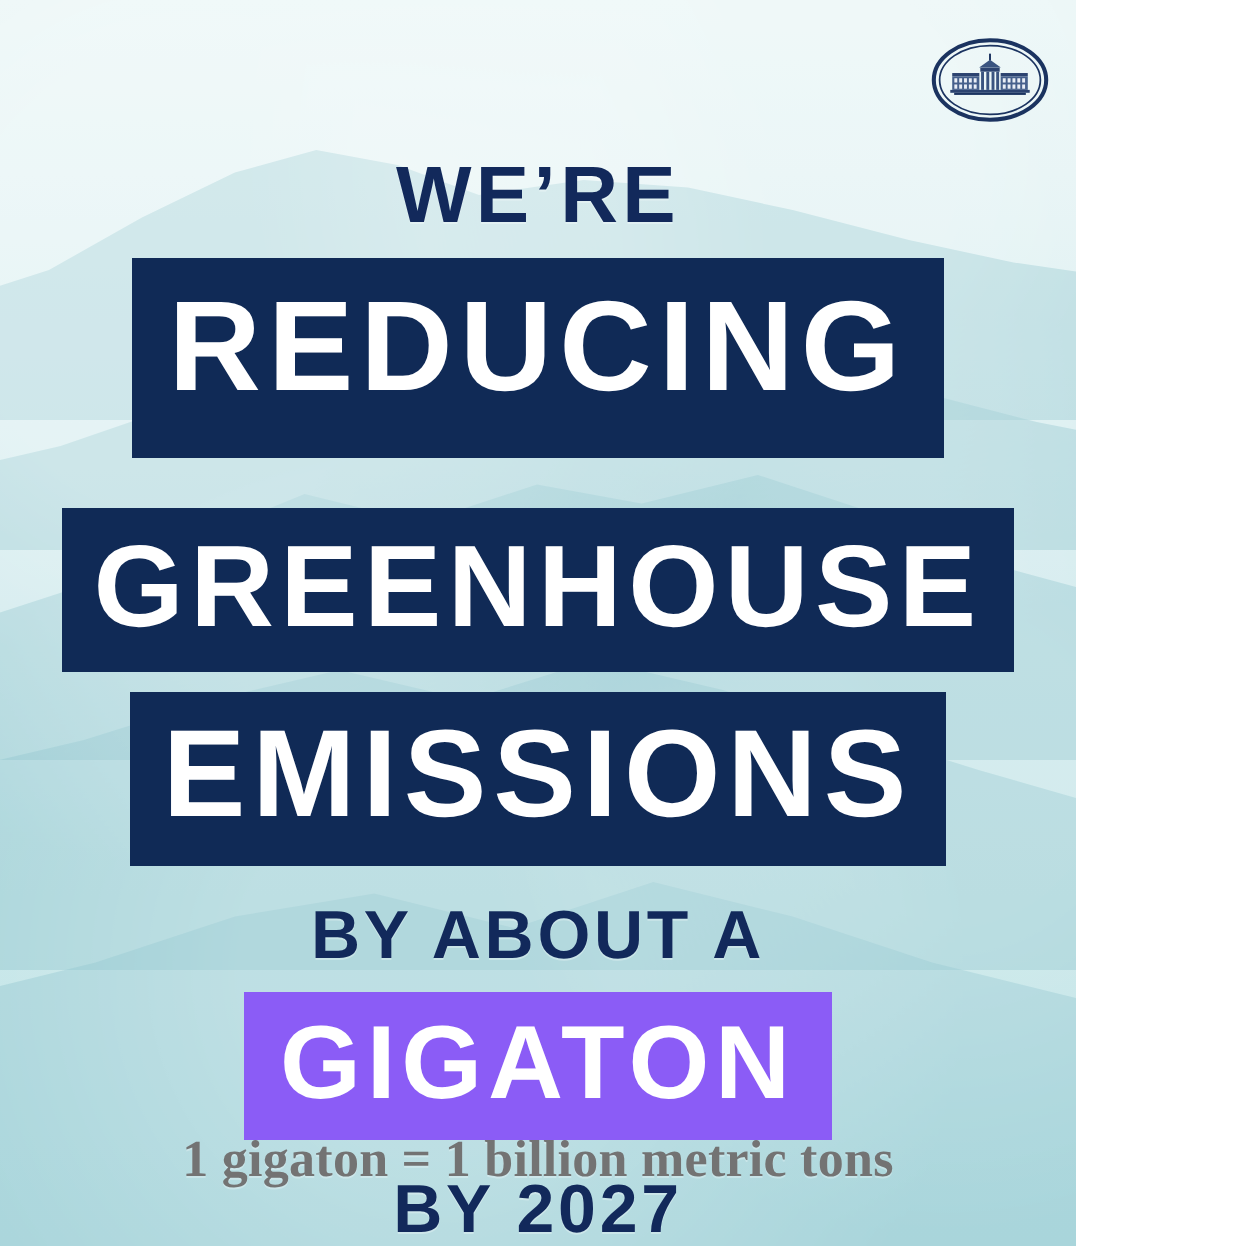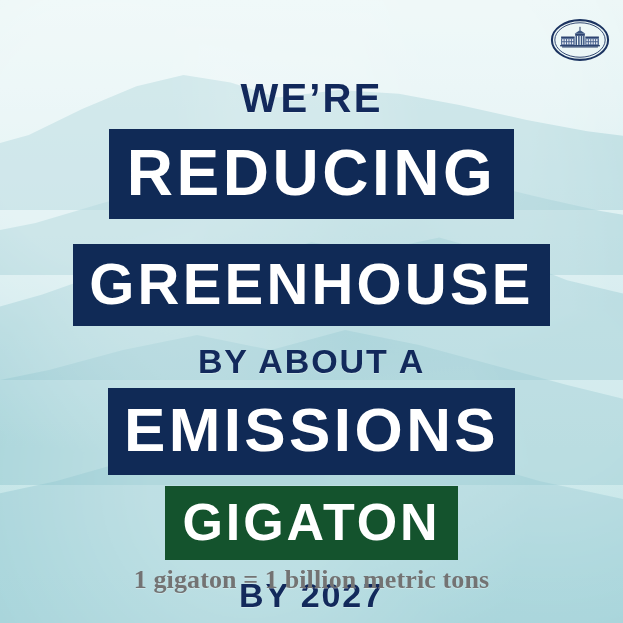--- a/index.html
+++ b/index.html
@@ -2,21 +2,21 @@
 <html><head>
 <meta charset="utf-8">
 <style>
   html, body {
     margin: 0;
     padding: 0;
     background: #ffffff;
   }
   #poster {
     position: relative;
-    width: 623px;
+    width: 538px;
     height: 623px;
     overflow: hidden;
     font-family: "Liberation Sans", sans-serif;
     background: #d8eef0;
   }
 
   
   .bg-sky {
     position: absolute;
     inset: 0;
@@ -78,24 +78,24 @@
   
   .plain {
     color: #12295b;
     text-shadow: 0 1px 0 rgba(255,255,255,.30);
   }
   
   .slab {
     color: #ffffff;
   }
   .slab-navy  { background: #102a56; }
-  .slab-green { background: #14532d; }
+  .slab-green { background: #8b5cf6; }
 
   .l-were       { font-size: 40px; padding: 0 4px; margin-bottom: 11px; }
-  .l-reducing   { font-size: 64px; padding: 12px 18px 14px; }
+  .l-reducing   { font-size: 64px; padding: 12px 18px 24px; }
   .l-greenhouse { font-size: 58px; padding: 11px 16px 13px; margin-top: 25px; }
   .l-emissions  { font-size: 62px; padding: 11px 16px 14px; margin-top: 10px; }
   .l-byabout    { font-size: 34px; padding: 0 4px; margin-top: 18px; }
   .l-gigaton    { font-size: 52px; padding: 10px 18px 12px; margin-top: 11px; }
   .l-by2030     { font-size: 34px; padding: 0 4px; margin-top: 18px; }
 
   
   .footnote {
     position: absolute;
     left: 0;
@@ -193,24 +193,24 @@
     </svg>
   </div>
 
   <div class="stack">
     <span class="line plain l-were">WE’RE</span>
 
     <span class="line slab slab-navy l-reducing">REDUCING</span>
 
     <span class="line slab slab-navy l-greenhouse">GREENHOUSE</span>
 
+    <span class="line slab slab-navy l-emissions">EMISSIONS</span>
+
     <span class="line plain l-byabout">BY ABOUT A</span>
 
-    <span class="line slab slab-navy l-emissions">EMISSIONS</span>
-
     <span class="line slab slab-green l-gigaton">GIGATON</span>
 
     <span class="line plain l-by2030">BY 2027</span>
   </div>
 
   <div class="footnote">1 gigaton = 1 billion metric tons</div>
 
 </div>
 
 </body></html>

